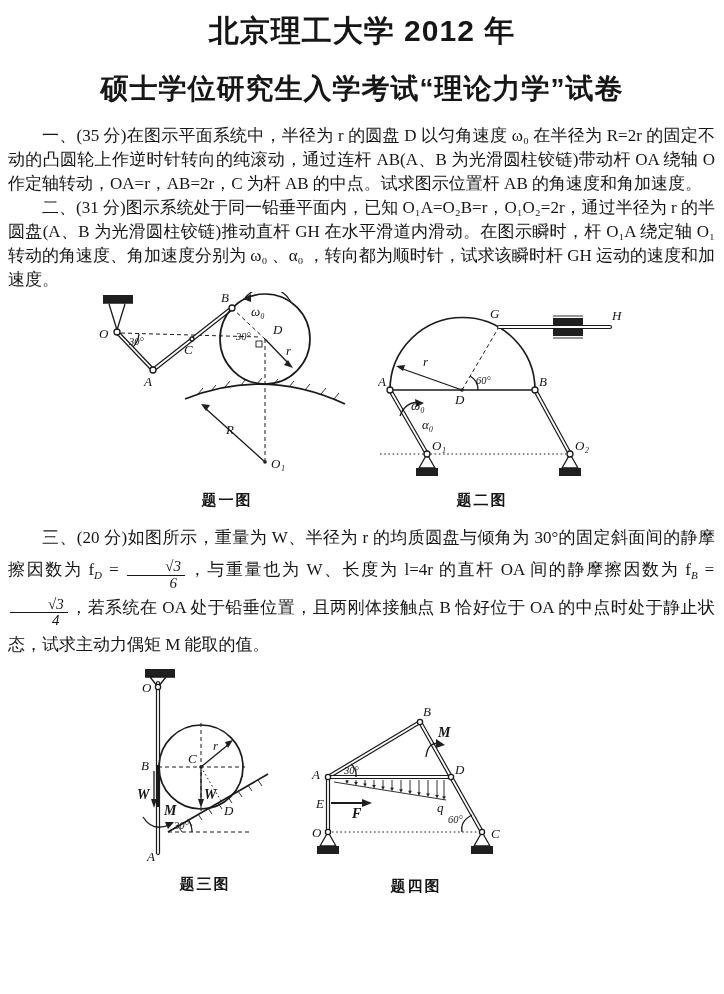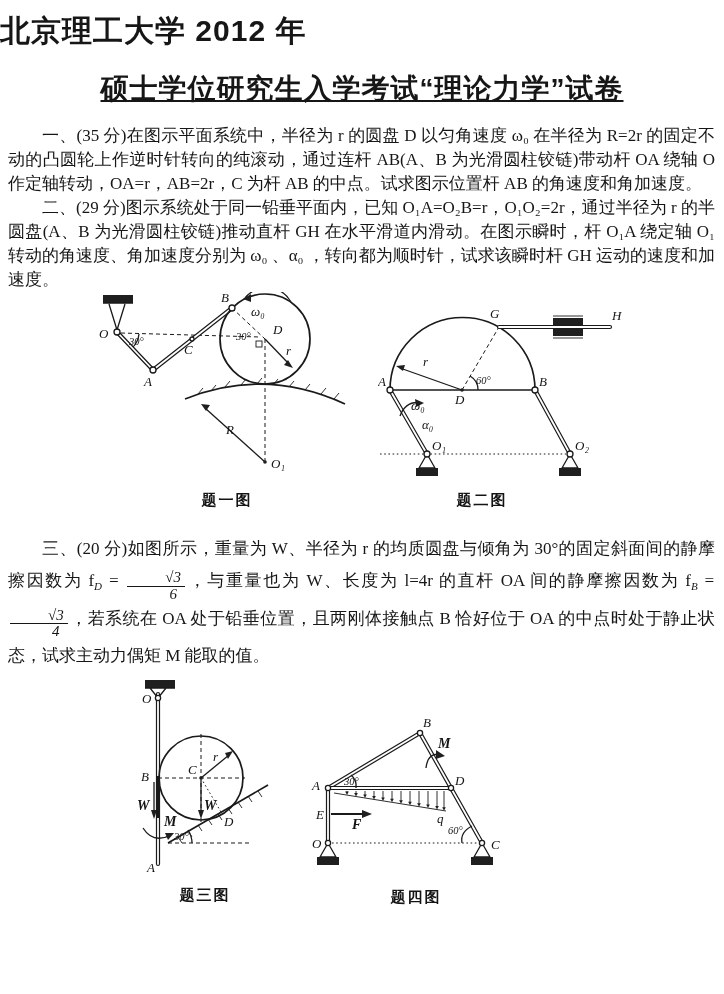--- a/index.html
+++ b/index.html
@@ -1,24 +1,24 @@
 <!DOCTYPE html>
 <html><head>
 <meta charset="utf-8">
 <style>
   html,body{margin:0;padding:0;background:#e8e8e8;}
   .page{position:relative;width:724px;height:994px;margin:0 auto;background:#ffffff;
         font-family:"Liberation Serif","DejaVu Serif",serif;color:#161616;overflow:hidden;}
-  .title1{padding-top:12px;font-family:"Liberation Sans","DejaVu Sans",sans-serif;
+  .title1{padding-top:12px;text-align:center;font-family:"Liberation Sans","DejaVu Sans",sans-serif;
           font-weight:bold;font-size:30px;line-height:38px;letter-spacing:1px;}
   .title2{margin-top:20px;text-align:center;font-family:"Liberation Sans","DejaVu Sans",sans-serif;
-          font-weight:bold;font-size:28px;line-height:38px;letter-spacing:1px;text-decoration:underline;}
+          font-weight:bold;font-size:28px;line-height:38px;letter-spacing:1px;}
   .para{margin:0 9px 0 8px;text-align:justify;font-size:17px;line-height:24px;text-indent:34px;}
   .para.first{margin-top:16px;}
-  .para.pr3{margin-top:19px;line-height:32px;}
+  .para.pr3{margin-top:8px;line-height:32px;}
   .para.pr4{line-height:26px;}
   .frac{display:inline-block;vertical-align:-0.85em;text-align:center;line-height:1.05;
         font-style:italic;font-size:15px;margin:0 2px;}
   .frac .num{display:block;border-bottom:1.2px solid #161616;padding:0 4px;}
   .frac .den{display:block;padding:0 4px;}
   .figrow{position:relative;width:724px;}
   .row1{height:222px;}
   .row2{height:238px;}
   .figsvg{position:absolute;}
   
@@ -41,21 +41,21 @@
 </style>
 </head>
 <body>
 
 <div class="page">
 
   <div class="title1">北京理工大学 2012 年</div>
   <div class="title2">硕士学位研究生入学考试“理论力学”试卷</div>
 
   <p class="para first">一、(35 分)在图示平面系统中，半径为 r 的圆盘 D 以匀角速度 ω₀ 在半径为 R=2r 的固定不动的凸圆轮上作逆时针转向的纯滚动，通过连杆 AB(A、B 为光滑圆柱铰链)带动杆 OA 绕轴 O 作定轴转动，OA=r，AB=2r，C 为杆 AB 的中点。试求图示位置杆 AB 的角速度和角加速度。</p>
-  <p class="para">二、(29 分)图示系统处于同一铅垂平面内，已知 O₁A=O₂B=r，O₁O₂=2r，通过半径为 r 的半圆盘(A、B 为光滑圆柱铰链)推动直杆 GH 在水平滑道内滑动。在图示瞬时，杆 O₁A 绕定轴 O₁ 转动的角速度、角加速度分别为 ω₀ 、α₀ ，转向都为顺时针，试求该瞬时杆 GH 运动的速度和加速度。</p>
+  <p class="para">二、(31 分)图示系统处于同一铅垂平面内，已知 O₁A=O₂B=r，O₁O₂=2r，通过半径为 r 的半圆盘(A、B 为光滑圆柱铰链)推动直杆 GH 在水平滑道内滑动。在图示瞬时，杆 O₁A 绕定轴 O₁ 转动的角速度、角加速度分别为 ω₀ 、α₀ ，转向都为顺时针，试求该瞬时杆 GH 运动的速度和加速度。</p>
 
   <div class="figrow row1">
 
     <svg class="figsvg" style="left:55px;top:0;" width="335" height="222" viewBox="0 0 335 222">
       <g>
         <rect class="blk" x="48" y="3" width="30" height="8"></rect>
         <path class="ln" d="M62,38 L54,12 M62,38 L70,12 M48,11 H78"></path>
       </g>
       <path class="dash" d="M66,41 L205,45"></path>
       <path class="ln" d="M84,42 A22 22 0 0 1 77,56"></path>

